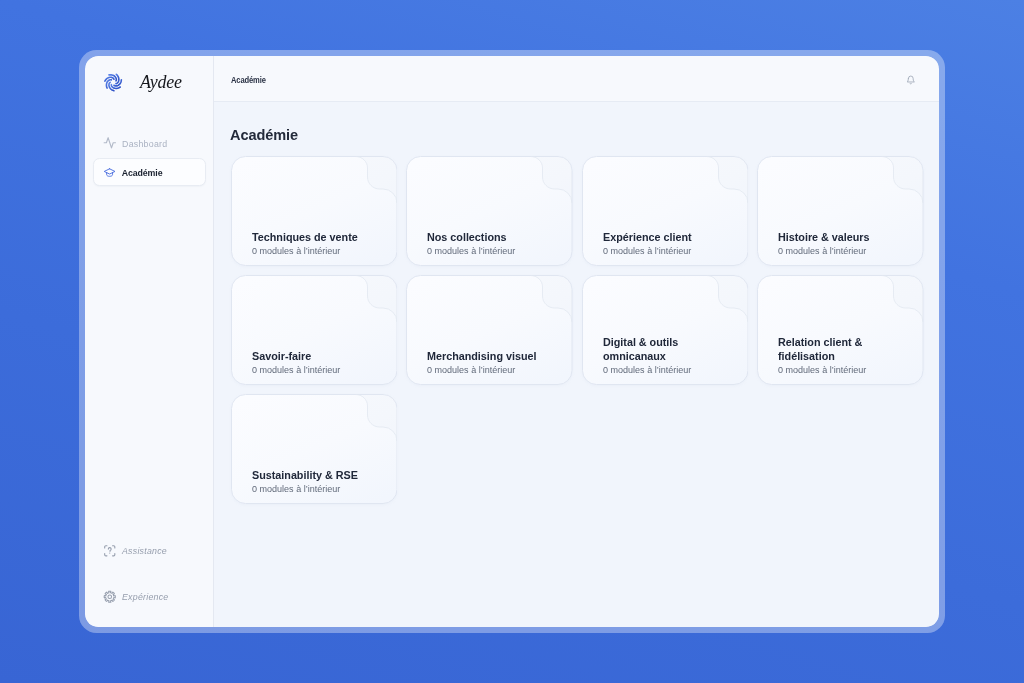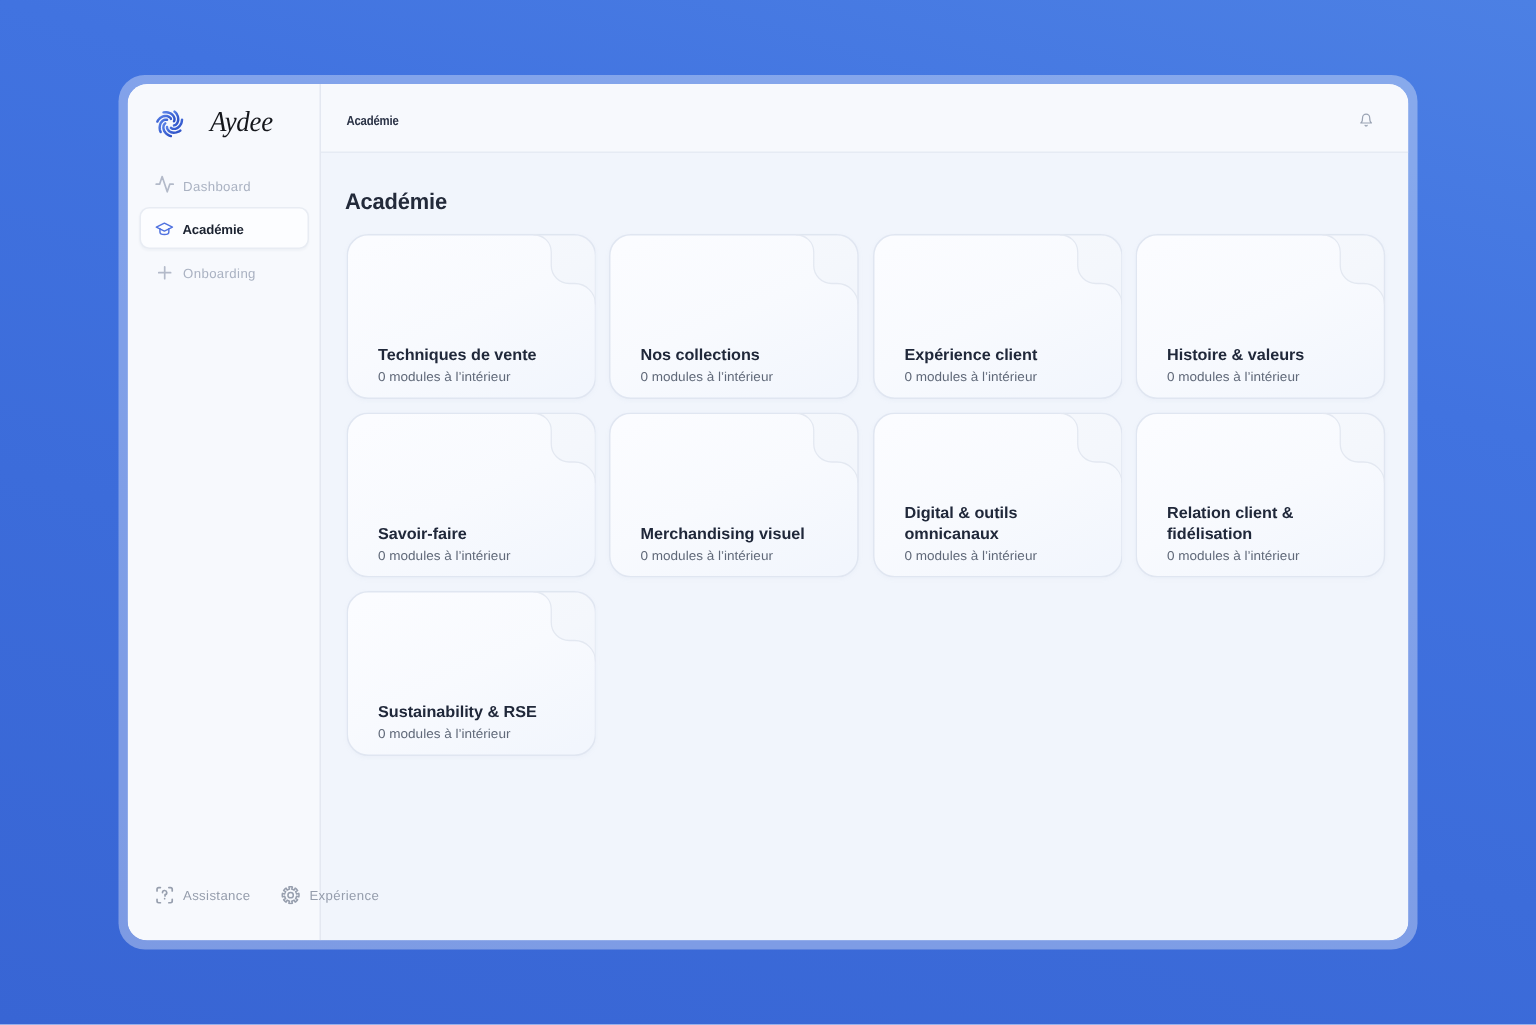--- a/index.html
+++ b/index.html
@@ -28,29 +28,29 @@
   #sidebar{
     position:relative;width:129.3px;flex:0 0 129.3px;height:100%;
     background:#f7f9fd;
     border-right:1px solid #e4e8f1;
     display:flex;flex-direction:column;
   }
   #logo{position:absolute;left:17.7px;top:15px;display:flex;align-items:center;gap:17px;}
   #logo .mark{width:20.5px;height:20.5px;flex:0 0 20.5px;margin-top:1px;}
   #logo .mark svg{width:100%;height:100%;display:block;}
   #logo .word{font-family:"Liberation Serif",serif;font-style:italic;font-size:19.3px;color:#15171c;letter-spacing:-.2px;line-height:1;transform:scaleX(.93);transform-origin:left center;display:inline-block;}
-  #nav{position:absolute;left:8.4px;top:53px;width:113px;display:flex;flex-direction:column;gap:1.3px;}
+  #nav{position:absolute;left:8.4px;top:73px;width:113px;display:flex;flex-direction:column;gap:1.3px;}
   .nav-item{display:flex;align-items:center;gap:5.4px;height:28px;padding:0 9.7px;border-radius:6.5px;cursor:pointer;}
   .nav-item .ico{width:13.6px;height:13.6px;flex:0 0 13.6px;display:block;color:#b3bac9;}
   .nav-item .ico svg{width:100%;height:100%;display:block;}
   .nav-item .lbl{font-size:8.8px;color:#aab2c2;letter-spacing:.25px;white-space:nowrap;position:relative;top:.5px;}
   .nav-item.active{background:#fcfdff;border:1px solid #e8ecf3;box-shadow:0 1px 1.5px rgba(27,44,92,.035);padding:0 8.7px;}
   .nav-item.active .ico{color:#5072e0;width:13.2px;height:13.2px;flex:0 0 13.2px;}
   .nav-item.active .lbl{color:#1b2230;font-weight:700;letter-spacing:-.1px;}
-  #nav-bottom{position:absolute;left:8.4px;bottom:16.5px;width:113px;display:flex;flex-direction:row;gap:1px;}
+  #nav-bottom{position:absolute;left:8.4px;bottom:16.5px;width:113px;display:flex;flex-direction:column;gap:18px;font-style:italic;}
   #nav-bottom .lbl{color:#959dac;}
   #nav-bottom .ico{color:#979fae;width:13.5px;height:13.5px;flex:0 0 13.5px;}
   
   #main{flex:1;display:flex;flex-direction:column;min-width:0;background:#f1f5fc;}
   #topbar{height:46px;flex:0 0 46px;background:#f7f9fd;border-bottom:1px solid #e6ebf4;
     display:flex;align-items:center;justify-content:space-between;padding:0 24px 0 16.7px;}
   #bell{width:9.5px;height:10px;display:block;color:#9aa3b3;position:relative;top:1px;background:none;border:0;padding:0;cursor:pointer;}
   #bell>span{display:block;width:100%;height:100%;}
   #bell svg{width:100%;height:100%;display:block;}
   #crumb{font-size:8.8px;color:#2a3245;font-weight:700;letter-spacing:-.15px;transform:scaleX(.86);transform-origin:left center;display:inline-block;position:relative;top:1.5px;}
@@ -107,28 +107,20 @@
           </div>
           <div class="nav-item active">
             <span class="ico">
               <svg viewBox="0 0 24 24" fill="none" stroke="currentColor" stroke-width="1.75" stroke-linecap="round" stroke-linejoin="round">
                 <path d="M12 5.1 2.2 9.9 12 14.6l9.8-4.7L12 5.1Z"></path>
                 <path d="M6.6 11.8v3.9c0 1.8 2.4 3.1 5.4 3.1s5.4-1.3 5.4-3.1v-3.9"></path>
               </svg>
             </span>
             <span class="lbl">Académie</span>
           </div>
-          <div class="nav-item">
-            <span class="ico">
-              <svg viewBox="0 0 24 24" fill="none" stroke="currentColor" stroke-width="2" stroke-linecap="round">
-                <path d="M12 5v14M5 12h14"></path>
-              </svg>
-            </span>
-            <span class="lbl">Onboarding</span>
-          </div>
         </nav>
     <div id="nav-bottom">
           <div class="nav-item">
             <span class="ico">
               <svg viewBox="0 0 24 24" fill="none" stroke="currentColor" stroke-width="2" stroke-linecap="round" stroke-linejoin="round">
                 <path d="M3 7V5a2 2 0 0 1 2-2h2M17 3h2a2 2 0 0 1 2 2v2M21 17v2a2 2 0 0 1-2 2h-2M7 21H5a2 2 0 0 1-2-2v-2"></path>
                 <path d="M9.5 9a2.5 2.5 0 1 1 3 2.45V13"></path>
                 <path d="M12 16.2v.01"></path>
               </svg>
             </span>

